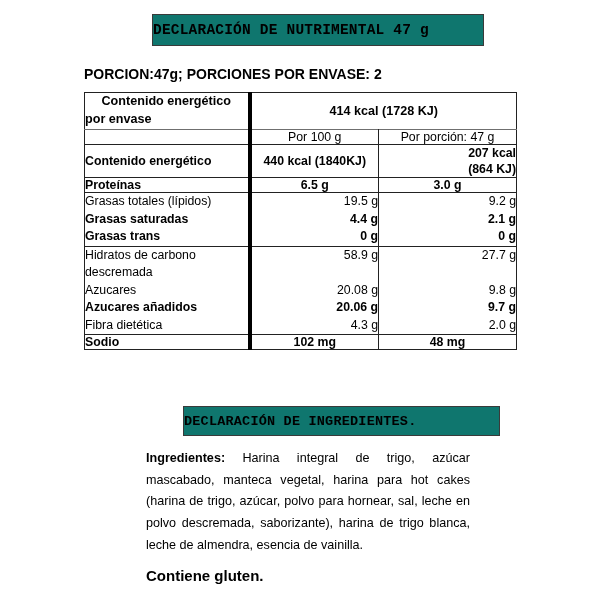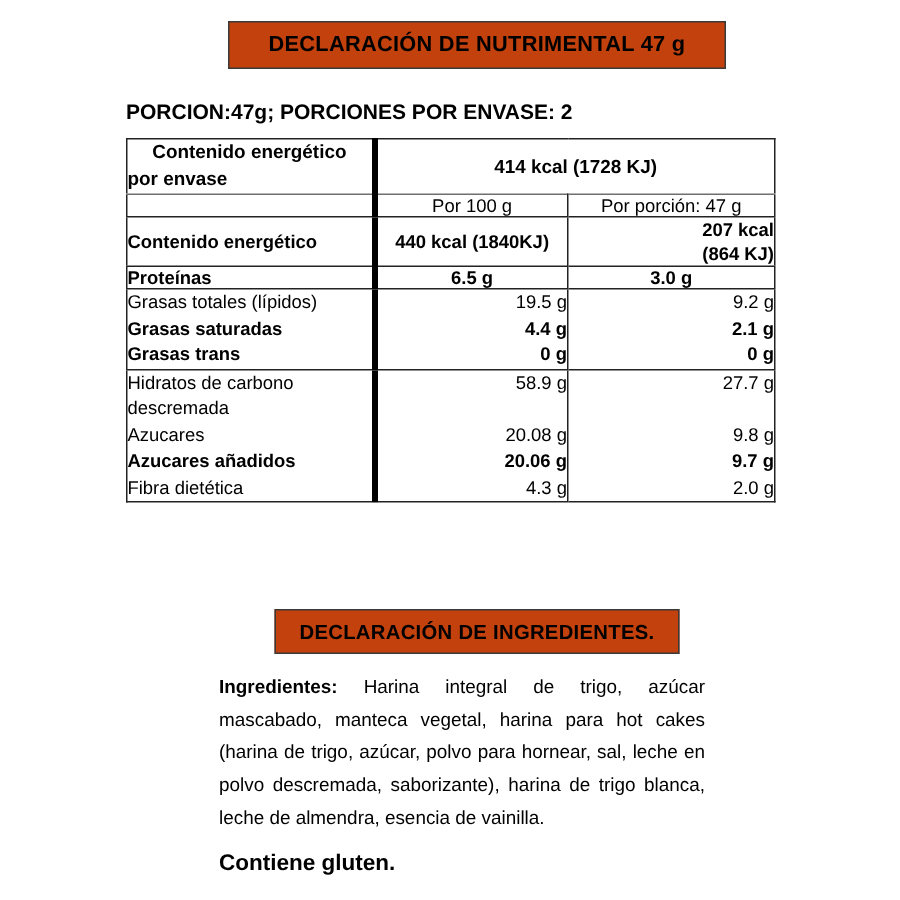--- a/index.html
+++ b/index.html
@@ -17,40 +17,41 @@
   .page {
     position: relative;
     width: 600px;
     height: 600px;
   }
 
   
   .titlebox {
     position: absolute;
     border: 1.5px solid #3a3a3a;
-    background: #c2410c;
+    background: #0f766e;
     display: flex;
     align-items: center;
-    justify-content: center;
+    justify-content: flex-start;
     text-align: center;
     font-weight: bold;
     letter-spacing: 0.2px;
     box-sizing: border-box;
+    font-family: Liberation Mono, monospace;
   }
   #nutrimental-title-box {
     left: 152px;
     top: 14px;
     width: 332px;
     height: 32px;
     font-size: 14.5px;
   }
   #ingredients-title-box {
     left: 183px;
     top: 406px;
-    width: 270px;
+    width: 317px;
     height: 30px;
     font-size: 13.5px;
   }
 
   
   #portion-line {
     position: absolute;
     left: 84px;
     top: 66px;
     font-size: 14px;
@@ -253,20 +254,25 @@
           <span class="stack valcol">
             <span class="ln normal">27.7 g</span>
             <span class="ln">&nbsp;</span>
             <span class="ln normal">9.8 g</span>
             <span class="ln bold">9.7 g</span>
             <span class="ln normal">2.0 g</span>
           </span>
         </td>
       </tr>
 
+      <tr class="group-row">
+        <td class="cell-pad lbl bold vline-1">Sodio</td>
+        <td class="cell-pad val bold vline-2">102 mg</td>
+        <td class="cell-pad val bold">48 mg</td>
+      </tr>
 
     </tbody>
   </table>
 
   <div class="titlebox" id="ingredients-title-box">
     <span>DECLARACIÓN DE INGREDIENTES.</span>
   </div>
 
   <div id="ingredients-paragraph">
     <span class="lead">Ingredientes:</span><span> Harina integral de trigo, azúcar mascabado, manteca vegetal, harina para hot cakes (harina de trigo, azúcar, polvo para hornear, sal, leche en polvo descremada, saborizante), harina de trigo blanca, leche de almendra, esencia de vainilla.</span>

